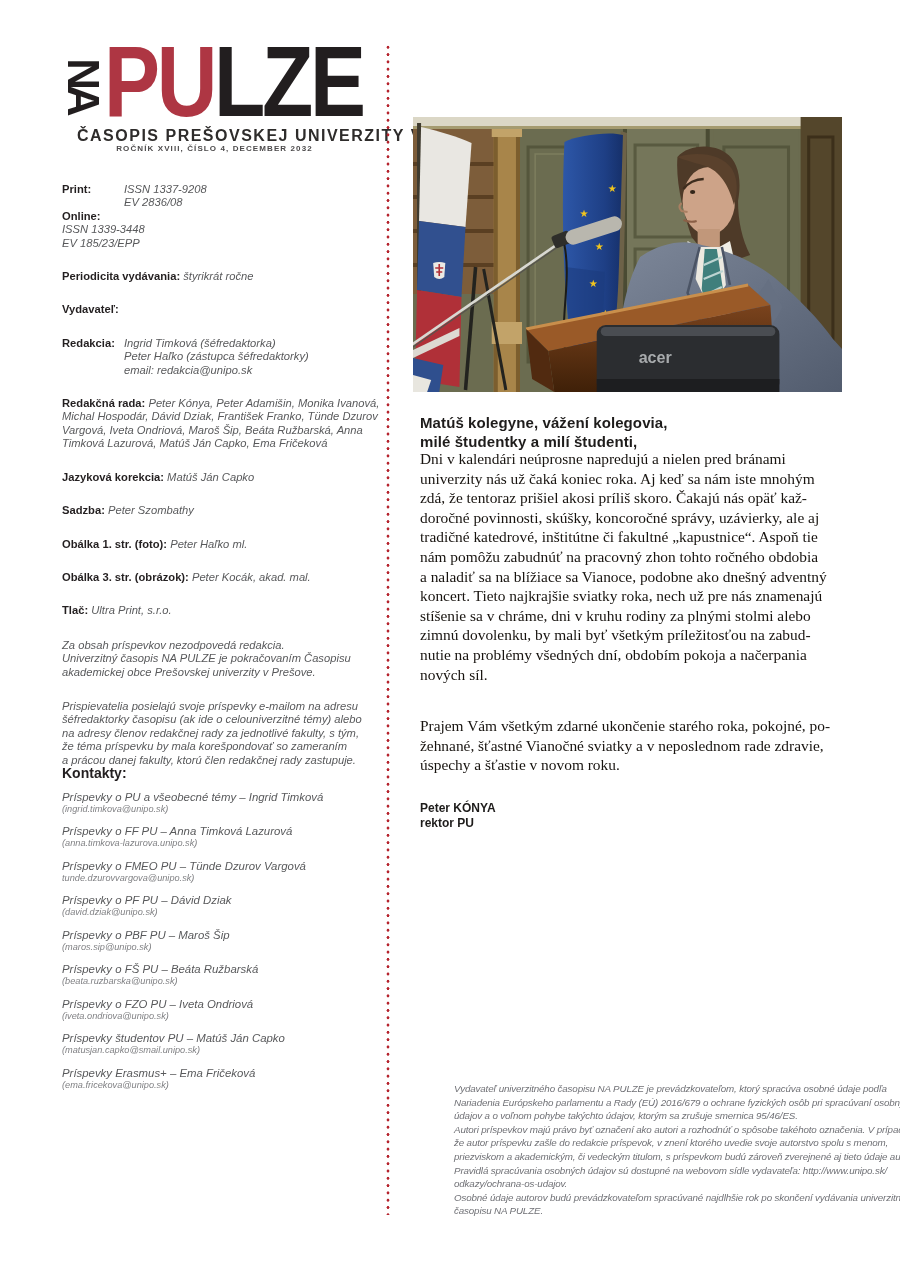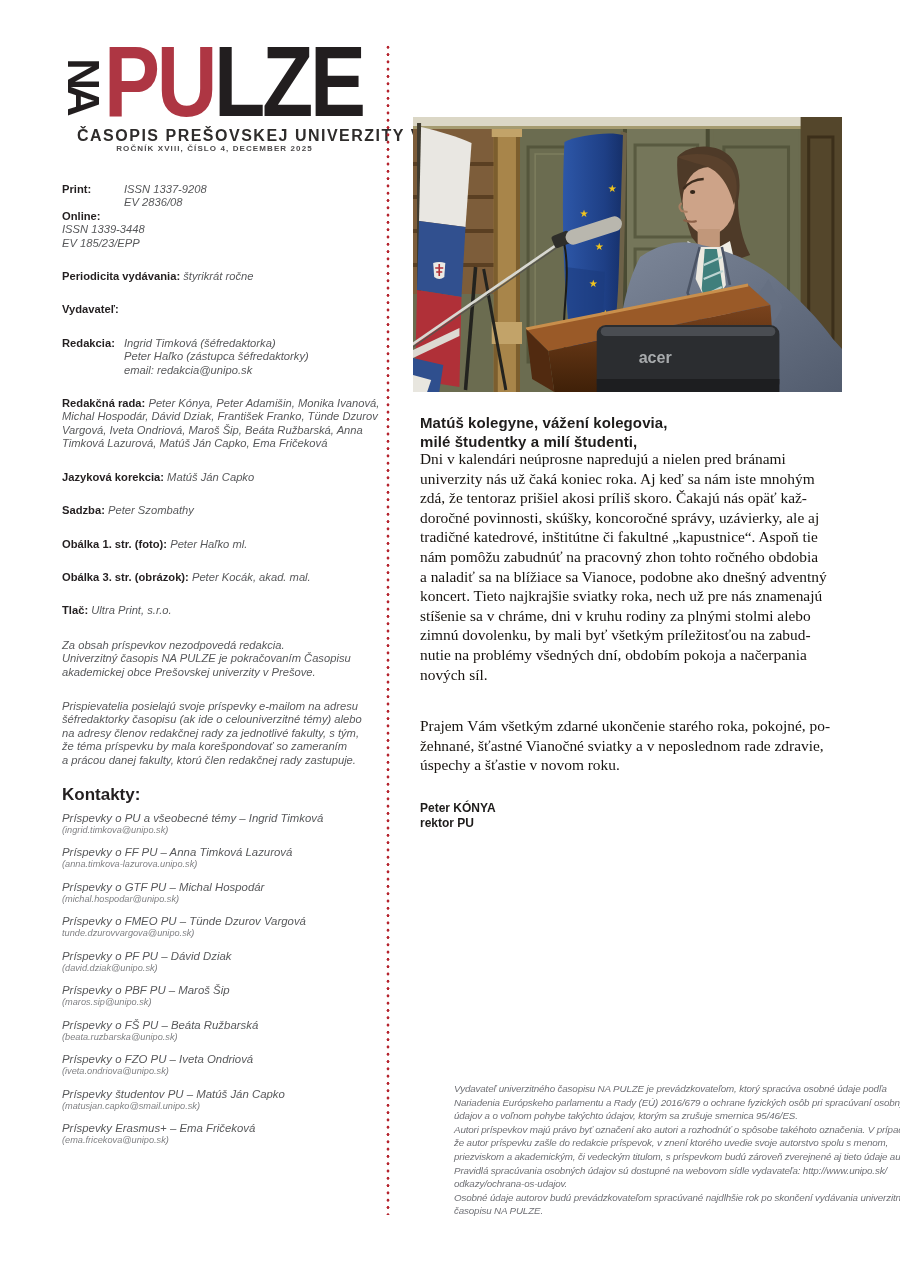--- a/index.html
+++ b/index.html
@@ -33,21 +33,21 @@
 
   .imprint{font-size:11.2px;line-height:13.4px;color:var(--gray);}
   .imprint b{color:var(--ink);font-style:normal;}
   .block{margin-top:20px;}
   .tight{margin-top:0;flex-direction:column;}
   .flexblock{display:flex;}
   .flexblock b{width:62px;flex:none;}
   .val{font-style:italic;white-space:pre-line;}
   .inlineblock .val{display:inline;}
   .note{font-style:italic;white-space:pre-line;margin-top:21px;}
-  .contacts-heading{margin-top:21px;font-weight:bold;color:var(--ink);font-size:17px;}
+  .contacts-heading{font-weight:bold;color:var(--ink);font-size:14px;}
   .contact{margin-top:10.5px;}
   .contact .cline{font-style:italic;color:var(--gray);font-size:11.4px;line-height:13px;}
   .contact .cemail{font-style:italic;color:#808184;font-size:9.2px;line-height:11px;}
 
   
   .divider{position:absolute;left:386px;top:45px;width:4px;height:1170px;
     background-image:radial-gradient(circle at 2px 2.2px,var(--accent-red) 1.45px,rgba(0,0,0,0) 1.55px);
     background-size:4px 7.3px;background-repeat:repeat-y;}
 
   
@@ -75,21 +75,21 @@
   <div class="left-col">
 
     <div class="masthead">
       <div class="logo">
         <div class="logo-na">
           <span>NA</span>
         </div>
         <div class="logo-main"><span class="logo-pu">PU</span><span class="logo-lze">LZE</span></div>
       </div>
       <div class="subtitle">ČASOPIS PREŠOVSKEJ UNIVERZITY V PREŠOVE</div>
-      <div class="issue">ROČNÍK XVIII, ČÍSLO 4, DECEMBER 2025</div>
+      <div class="issue">ROČNÍK XVIII, ČÍSLO 4, DECEMBER 2032</div>
     </div>
 
     <div class="imprint">
       <div class="block flexblock">
         <b>Print:</b>
         <span class="val">ISSN 1337-9208
 EV 2836/08</span>
       </div>
       <div class="flexblock tight">
         <b>Online:</b>
@@ -154,24 +154,20 @@
 
       <div class="contacts-heading">Kontakty:</div>
 
       <div class="contact">
         <div class="cline">Príspevky o PU a všeobecné témy – Ingrid Timková</div>
         <div class="cemail">(ingrid.timkova@unipo.sk)</div>
       </div>
       <div class="contact">
         <div class="cline">Príspevky o FF PU – Anna Timková Lazurová</div>
         <div class="cemail">(anna.timkova-lazurova.unipo.sk)</div>
-      </div>
-      <div class="contact">
-        <div class="cline">Príspevky o GTF PU – Michal Hospodár</div>
-        <div class="cemail">(michal.hospodar@unipo.sk)</div>
       </div>
       <div class="contact">
         <div class="cline">Príspevky o FMEO PU – Tünde Dzurov Vargová</div>
         <div class="cemail">tunde.dzurovvargova@unipo.sk)</div>
       </div>
       <div class="contact">
         <div class="cline">Príspevky o PF PU – Dávid Dziak</div>
         <div class="cemail">(david.dziak@unipo.sk)</div>
       </div>
       <div class="contact">

